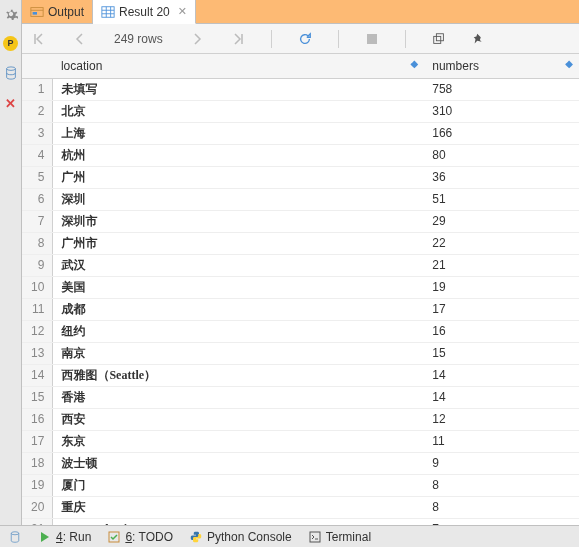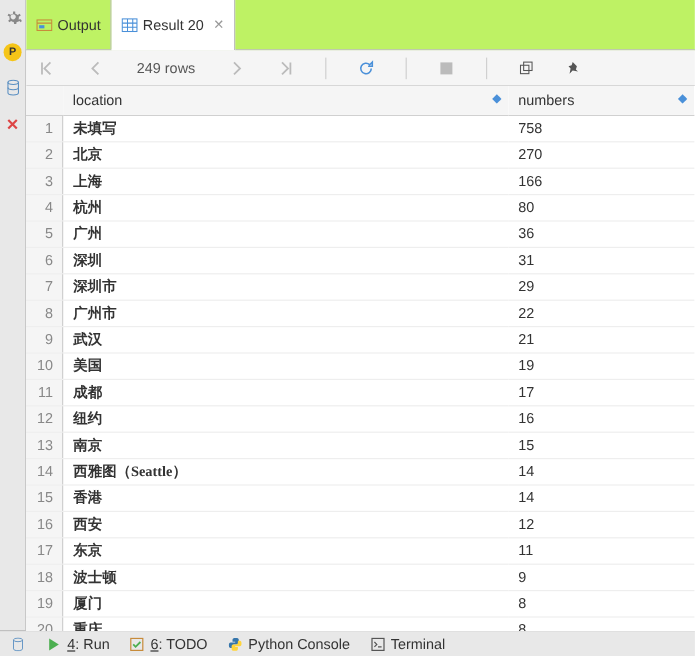--- a/index.html
+++ b/index.html
@@ -7,21 +7,21 @@
 
 .left-gutter { position:absolute; left:0; top:0; width:22px; height:525px; background:#e8e8e8; border-right:1px solid #c0c0c0; display:flex; flex-direction:column; align-items:center; padding-top:6px; gap:14px; }
 .gutter-icon { width:16px; height:16px; display:flex; align-items:center; justify-content:center; color:#666; }
 .gutter-icon.wrench { color:#888; }
 .gutter-icon.p-badge { background:#f5c518; border-radius:50%; width:15px; height:15px; color:#333; font-weight:bold; font-size:9px; line-height:15px; text-align:center; }
 .gutter-icon.db { color:#5a8fc2; }
 .gutter-icon.red-x { color:#d44; font-weight:bold; font-size:13px; }
 
 .main { position:absolute; left:22px; top:0; right:0; bottom:22px; background:#fff; display:flex; flex-direction:column; }
 
-.tabs { height:42px; background:#bef264; border-bottom:1px solid #c0c0c0; display:flex; align-items:stretch; }
+.tabs { height:24px; background:#fdba74; border-bottom:1px solid #c0c0c0; display:flex; align-items:stretch; }
 .tab { display:flex; align-items:center; gap:4px; padding:0 8px; border-right:1px solid #c0c0c0; cursor:pointer; }
 .tab.active { background:#fff; border-bottom:1px solid #fff; margin-bottom:-1px; }
 .tab-icon { width:14px; height:14px; display:flex; align-items:center; justify-content:center; }
 .tab-label { color:#333; }
 .tab-close { color:#999; font-size:11px; margin-left:4px; cursor:pointer; }
 
 .toolbar { height:30px; background:#f5f5f5; border-bottom:1px solid #d0d0d0; display:flex; align-items:center; padding:0 8px; gap:22px; }
 .tb-btn { width:18px; height:18px; display:flex; align-items:center; justify-content:center; color:#555; cursor:pointer; }
 .tb-btn.disabled { color:#bbb; cursor:default; }
 .rows-label { color:#555; margin:0 4px; }
@@ -146,41 +146,41 @@
       </thead>
       <tbody id="grid-body">
           <tr>
             <td class="rn">1</td>
             <td class="loc">未填写</td>
             <td class="num">758</td>
           </tr>
           <tr>
             <td class="rn">2</td>
             <td class="loc">北京</td>
-            <td class="num">270</td>
+            <td class="num">310</td>
           </tr>
           <tr>
             <td class="rn">3</td>
             <td class="loc">上海</td>
             <td class="num">166</td>
           </tr>
           <tr>
             <td class="rn">4</td>
             <td class="loc">杭州</td>
             <td class="num">80</td>
           </tr>
           <tr>
             <td class="rn">5</td>
             <td class="loc">广州</td>
             <td class="num">36</td>
           </tr>
           <tr>
             <td class="rn">6</td>
             <td class="loc">深圳</td>
-            <td class="num">31</td>
+            <td class="num">51</td>
           </tr>
           <tr>
             <td class="rn">7</td>
             <td class="loc">深圳市</td>
             <td class="num">29</td>
           </tr>
           <tr>
             <td class="rn">8</td>
             <td class="loc">广州市</td>
             <td class="num">22</td>

